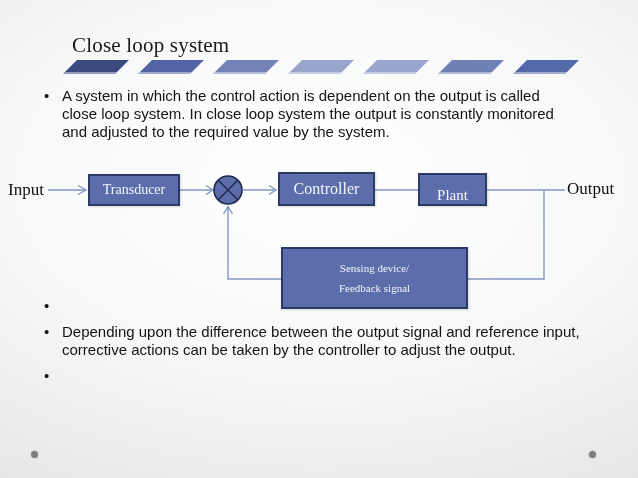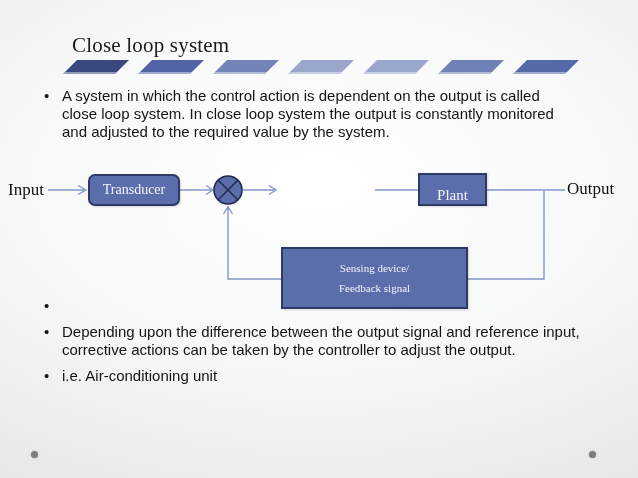--- a/index.html
+++ b/index.html
@@ -49,21 +49,21 @@
     position:absolute;z-index:2;
     background:var(--block_fill);
     border:2px solid var(--block_border);
     box-sizing:border-box;
     color:#f3f5fb;
     font-family:"Liberation Serif", serif;
     display:flex;align-items:center;justify-content:center;
     text-align:center;
     box-shadow:1px 1px 2px rgba(0,0,0,.15);
   }
-  .block.transducer{left:88px;top:174px;width:92px;height:32px;font-size:14px;border-radius:7px;}
+  .block.transducer{left:88px;top:174px;width:92px;height:32px;font-size:14px;}
   .block.controller{left:278px;top:172px;width:97px;height:34px;font-size:16px;}
   .block.plant{left:418px;top:173px;width:69px;height:33px;font-size:15px;align-items:flex-end;}
   .block.feedback{left:281px;top:247px;width:187px;height:62px;font-size:11px;flex-direction:column;line-height:20px;}
   .dlabel{
     position:absolute;z-index:2;
     font-family:"Liberation Serif", serif;
     font-size:17px;color:#111;
   }
   .dlabel.input{left:8px;top:180px;}
   .dlabel.output{left:567px;top:179px;}
@@ -115,20 +115,23 @@
 
     <path class="dline" d="M544 190 V279 H228 V208 M223.5 214 L228 206.5 L232.5 214"></path>
   </svg>
 
   <div class="dlabel input">Input</div>
 
   <div class="block transducer">
     <span>Transducer</span>
   </div>
 
+  <div class="block controller">
+    <span>Controller</span>
+  </div>
 
   <div class="block plant">
     <span>Plant</span>
   </div>
 
   <div class="block feedback">
     <span>Sensing device/</span>
     <span>Feedback signal</span>
   </div>
 
@@ -137,20 +140,19 @@
   <div class="bullets bottom" id="bullets-bottom">
       <div class="bullet-row">
         <span class="marker">•</span>
       </div>
       <div class="bullet-row">
         <span class="marker">•</span>
         <span class="btext">Depending upon the difference between the output signal and reference input, corrective actions can be taken by the controller to adjust the output.</span>
       </div>
       <div class="bullet-row">
         <span class="marker">•</span>
-        <span class="btext">i.e. Air-conditioning unit</span>
       </div>
     </div>
 
   <div class="corner-dot left"></div>
   <div class="corner-dot right"></div>
 
 </div>
 
 </body></html>

